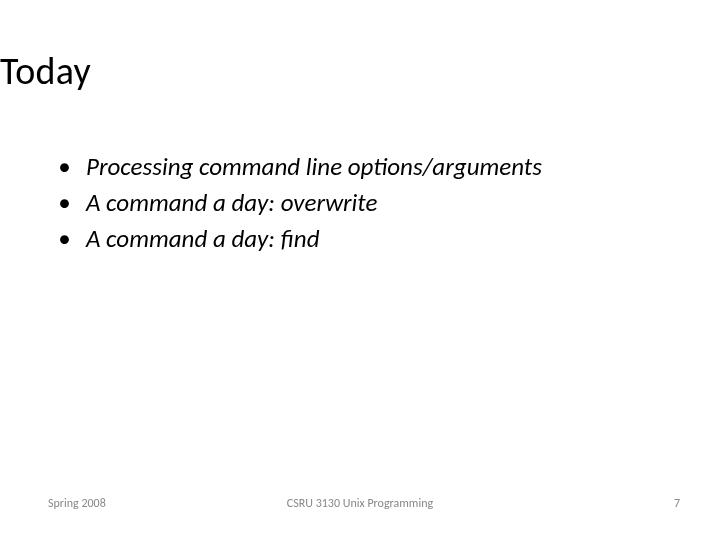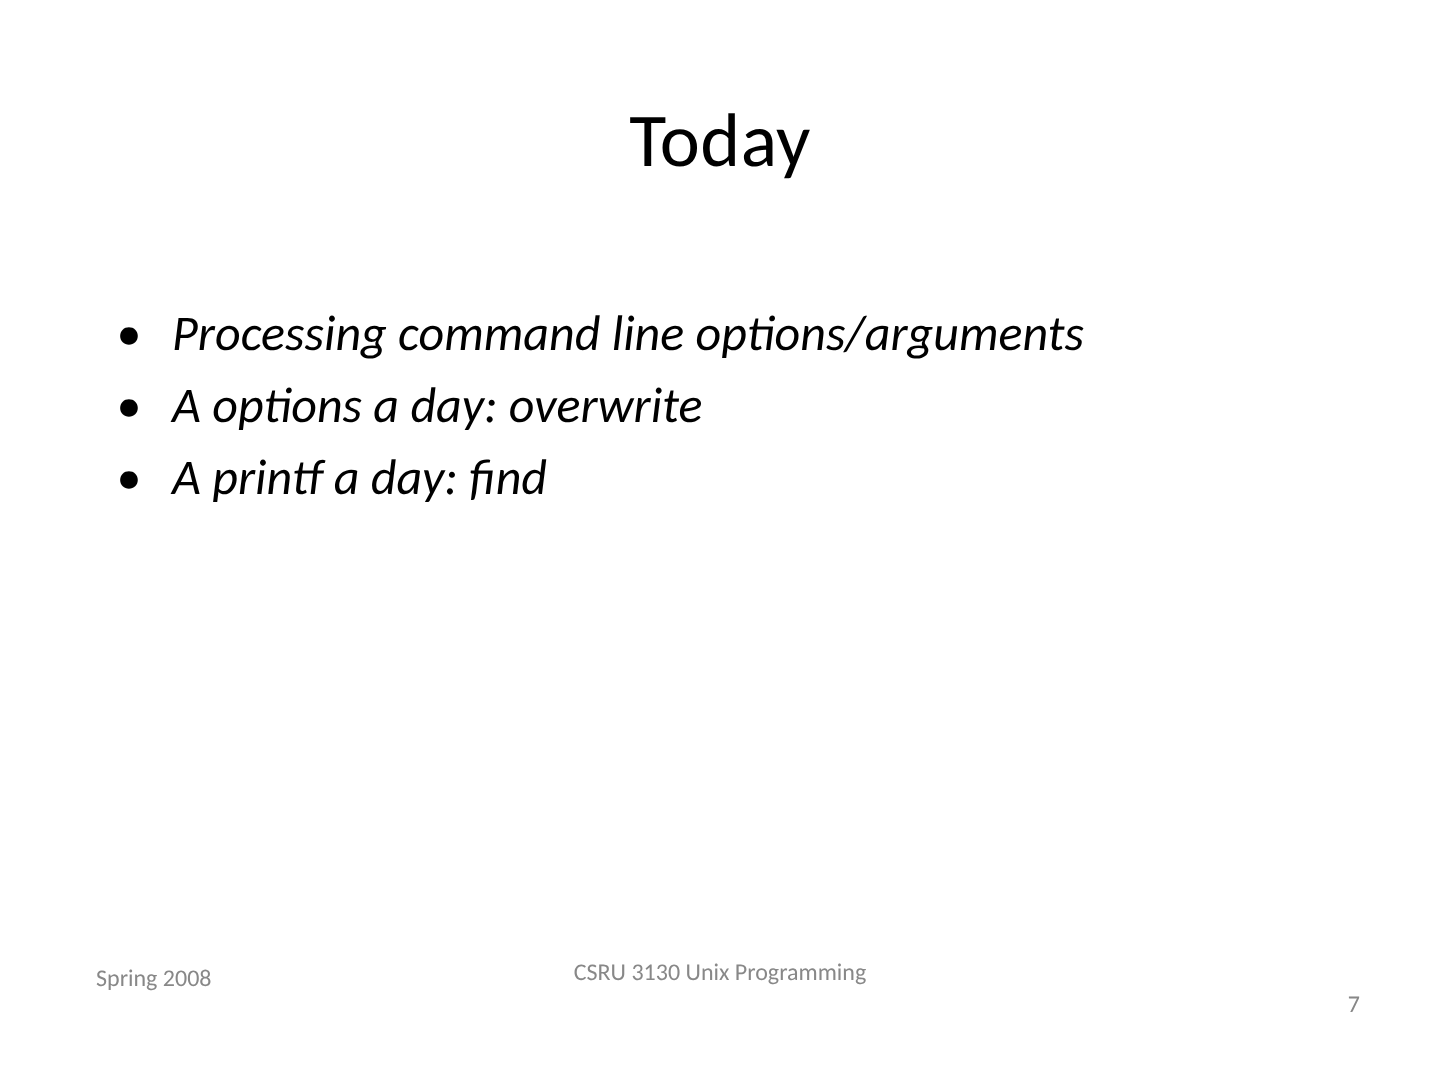--- a/index.html
+++ b/index.html
@@ -16,21 +16,21 @@
     position: relative;
     width: 720px;
     height: 540px;
     box-sizing: border-box;
   }
   .title {
     position: absolute;
     top: 48px;
     left: 0;
     right: 0;
-    text-align: center;
+    text-align: left;
     font-size: 38px;
     font-weight: 400;
     letter-spacing: 0.2px;
   }
   .body {
     position: absolute;
     top: 150px;
     left: 58px;
     right: 60px;
   }
@@ -60,49 +60,49 @@
     bottom: 30px;
     left: 0;
     right: 0;
     height: 20px;
     font-size: 12px;
     color: #888888;
   }
   .footer-left {
     position: absolute;
     left: 48px;
-    bottom: 13px;
+    bottom: 0;
     text-align: center;
   }
   .footer-center {
     position: absolute;
     left: 0;
     right: 0;
-    bottom: 16px;
+    bottom: 0;
     text-align: center;
     margin-top: 36px;
   }
   .footer-right {
     position: absolute;
     right: 40px;
     bottom: 0;
   }
 </style>
 </head>
 <body>
 
 <div class="slide">
 
   <div class="title">Today</div>
 
   <div class="body">
     <ul class="bullets">
       <li>Processing command line options/arguments</li>
-      <li>A options a day: overwrite</li>
-      <li>A printf a day: find</li>
+      <li>A command a day: overwrite</li>
+      <li>A command a day: find</li>
     </ul>
   </div>
 
   <div class="footer">
     <div class="footer-left">Spring 2008</div>
     <div class="footer-center">CSRU 3130 Unix Programming</div>
     <div class="footer-right">7</div>
   </div>
 
 </div>

